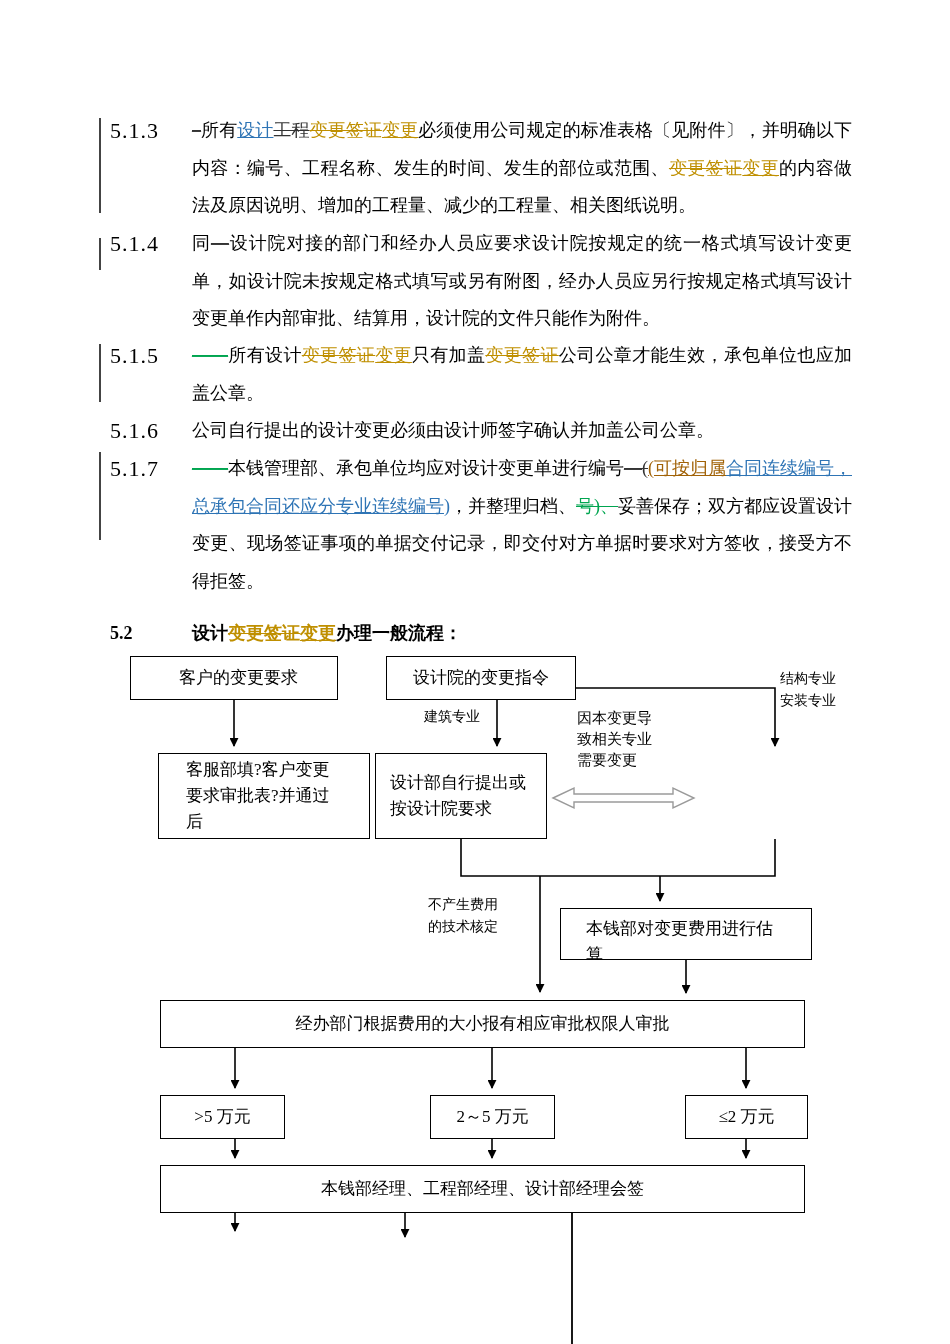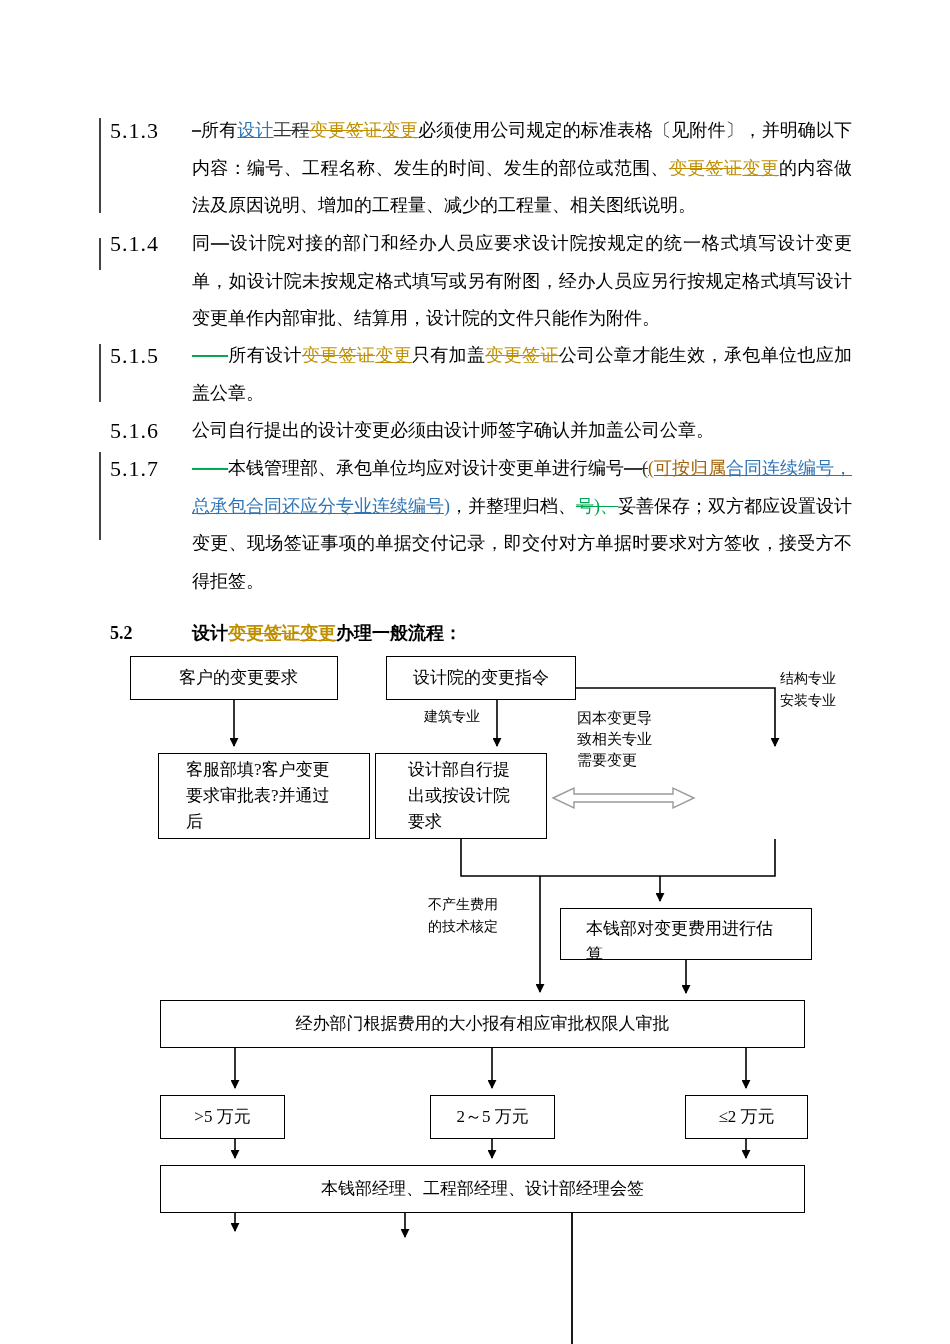--- a/index.html
+++ b/index.html
@@ -112,21 +112,21 @@
 
   <div class="fbox center" style="left:130px;top:656px;width:208px;height:44px;padding-left:9px;">
     <span>客户的变更要求</span>
   </div>
   <div class="fbox center" style="left:386px;top:656px;width:190px;height:44px;">
     <span>设计院的变更指令</span>
   </div>
   <div class="fbox multi" style="left:128px;top:753px;width:212px;height:86px;padding:0 27px;margin-left:30px;">
     <span>客服部填?客户变更要求审批表?并通过后</span>
   </div>
-  <div class="fbox multi" style="left:375px;top:753px;width:172px;height:86px;padding:0 32px;">
+  <div class="fbox multi" style="left:375px;top:753px;width:172px;height:86px;padding:0 14px;">
     <span>设计部自行提出或按设计院要求</span>
   </div>
   <div class="fbox clip" style="left:560px;top:908px;width:252px;height:52px;padding:7px 25px 0;">
     <span>本钱部对变更费用进行估算</span>
   </div>
   <div class="fbox center" style="left:160px;top:1000px;width:645px;height:48px;">
     <span>经办部门根据费用的大小报有相应审批权限人审批</span>
   </div>
   <div class="fbox center" style="left:160px;top:1095px;width:125px;height:44px;">
     <span>&gt;5 万元</span>

